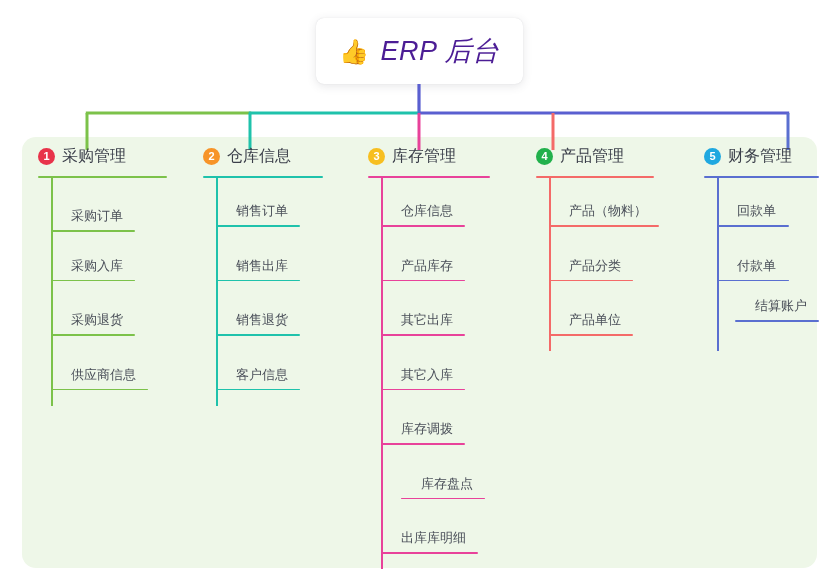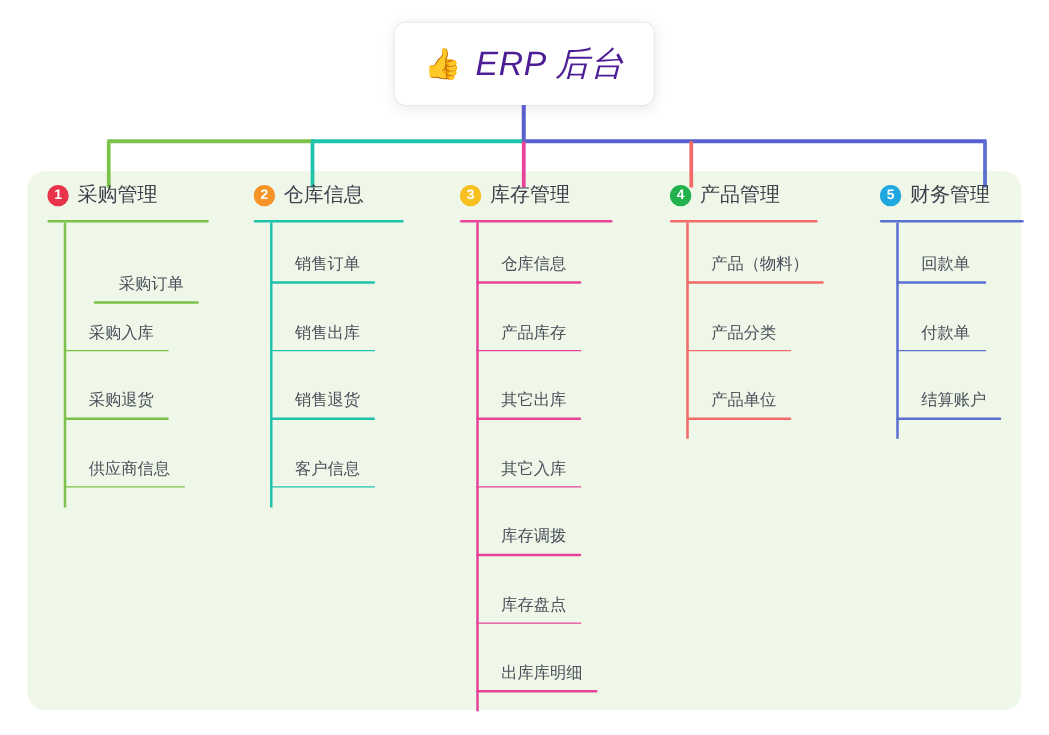--- a/index.html
+++ b/index.html
@@ -166,21 +166,21 @@
     </svg>
 
   <div id="columns">
       <div class="column" style="width: 165px;">
         <div class="col-head">
           <span class="badge" style="background: rgb(232, 51, 74);">1</span>
           <span class="col-title">采购管理</span>
         </div>
         <div class="col-rule" style="width: 129px; background: rgb(124, 194, 74);"></div>
         <div class="spine" style="height: 227.5px; background: rgb(124, 194, 74);"></div>
-        <div class="leaf" style="top: 81px; padding-left: 24px;">
+        <div class="leaf" style="top: 70px;">
           <span class="leaf-label">采购订单</span>
           <div class="leaf-rule" style="width: 84px; background: rgb(124, 194, 74);"></div>
         </div>
         <div class="leaf" style="top: 119.5px;">
           <span class="leaf-label">采购入库</span>
           <div class="leaf-rule" style="width: 84px; background: rgb(124, 194, 74);"></div>
         </div>
         <div class="leaf" style="top: 174px;">
           <span class="leaf-label">采购退货</span>
           <div class="leaf-rule" style="width: 84px; background: rgb(124, 194, 74);"></div>
@@ -234,21 +234,21 @@
           <div class="leaf-rule" style="width: 84px; background: rgb(232, 66, 154);"></div>
         </div>
         <div class="leaf" style="top: 283px;">
           <span class="leaf-label">库存调拨</span>
           <div class="leaf-rule" style="width: 84px; background: rgb(232, 66, 154);"></div>
         </div>
         <div class="leaf" style="top: 228.5px;">
           <span class="leaf-label">其它入库</span>
           <div class="leaf-rule" style="width: 84px; background: rgb(232, 66, 154);"></div>
         </div>
-        <div class="leaf" style="top: 337.5px;">
+        <div class="leaf" style="top: 337.5px; padding-left: 20px;">
           <span class="leaf-label">库存盘点</span>
           <div class="leaf-rule" style="width: 84px; background: rgb(232, 66, 154);"></div>
         </div>
         <div class="leaf" style="top: 392px;">
           <span class="leaf-label">出库库明细</span>
           <div class="leaf-rule" style="width: 97px; background: rgb(232, 66, 154);"></div>
         </div>
       </div>
       <div class="column" style="width: 168px;">
         <div class="col-head">
@@ -278,20 +278,20 @@
         <div class="col-rule" style="width: 115px; background: rgb(90, 111, 208);"></div>
         <div class="spine" style="height: 173px; background: rgb(90, 111, 208);"></div>
         <div class="leaf" style="top: 65px;">
           <span class="leaf-label">回款单</span>
           <div class="leaf-rule" style="width: 72px; background: rgb(90, 111, 208);"></div>
         </div>
         <div class="leaf" style="top: 119.5px;">
           <span class="leaf-label">付款单</span>
           <div class="leaf-rule" style="width: 72px; background: rgb(90, 111, 208);"></div>
         </div>
-        <div class="leaf" style="top: 174px;">
+        <div class="leaf" style="top: 160px; padding-left: 18px;">
           <span class="leaf-label">结算账户</span>
           <div class="leaf-rule" style="width: 84px; background: rgb(90, 111, 208);"></div>
         </div>
       </div>
     </div>
 
 </div>
 
 </body></html>

